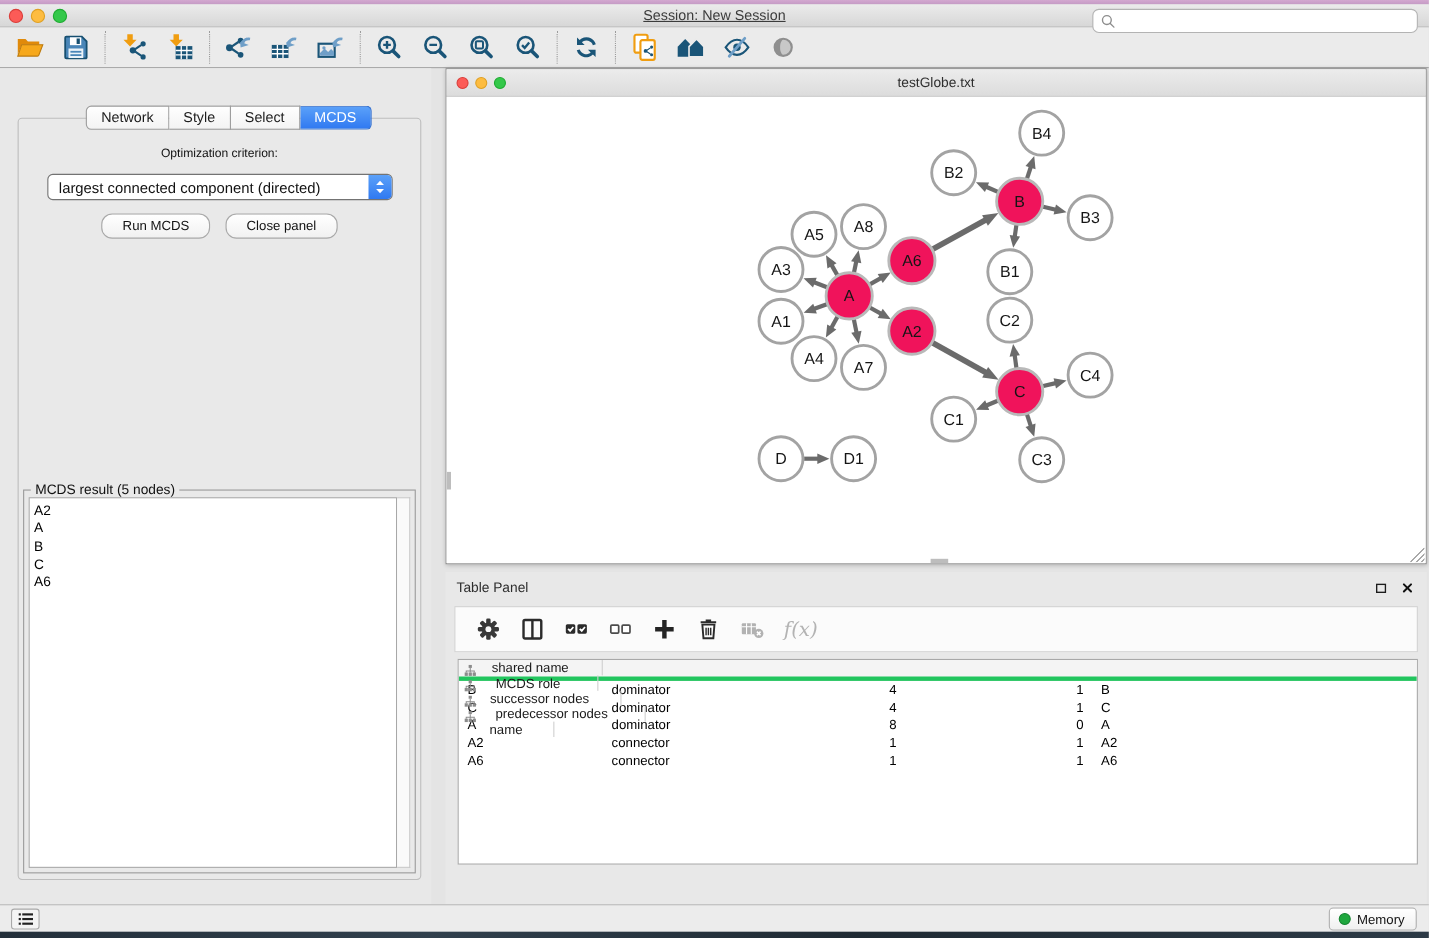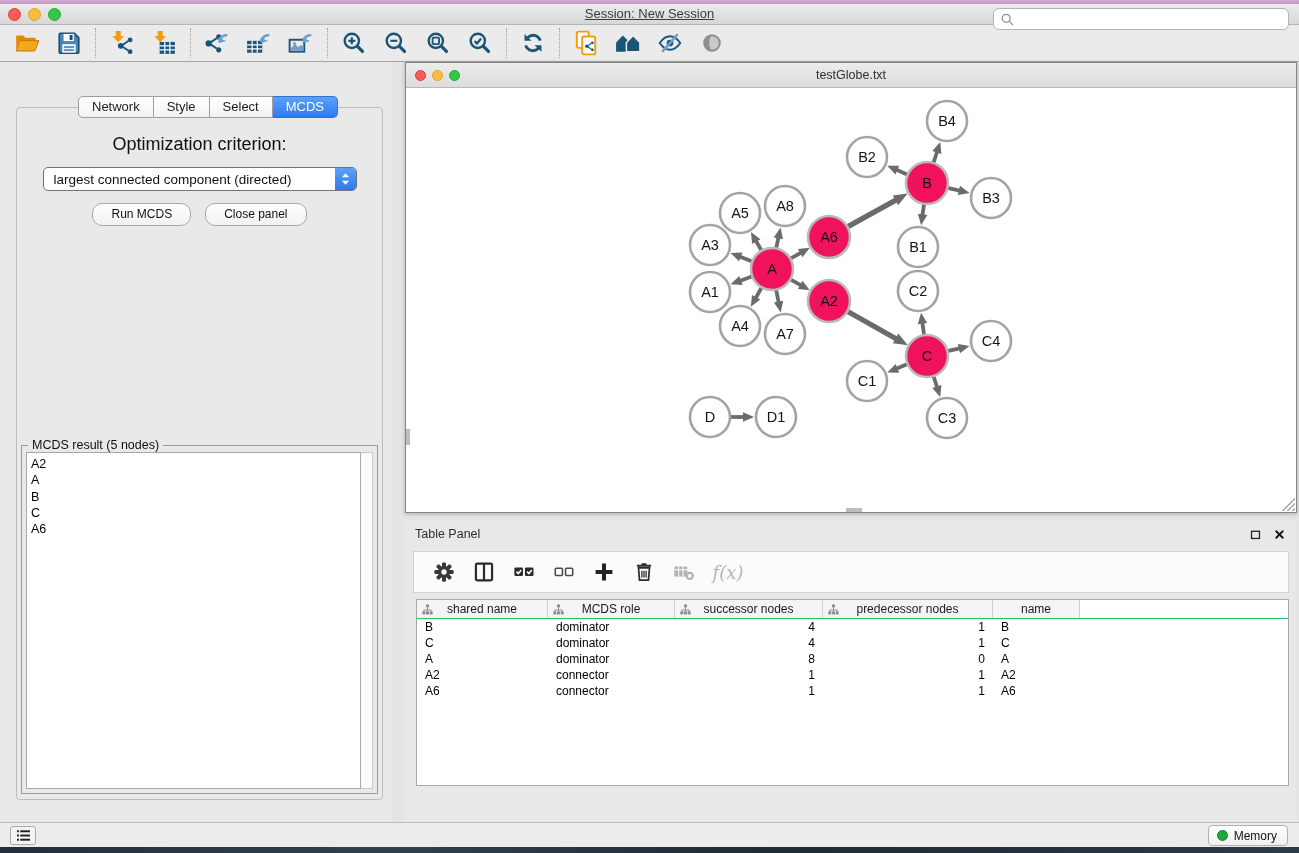--- a/index.html
+++ b/index.html
@@ -41,21 +41,21 @@
   
   .control-panel { position:absolute; left:0; top:62px; width:392px; height:760px; background:#e8e8e8; }
   .cp-tabs { position:absolute; left:78px; top:34px; display:flex; height:22px; z-index:2; }
   .cp-tab { padding:0 13px; line-height:20px; font-size:13px; color:#1d1d1d; background:linear-gradient(#ffffff,#f3f3f3);
     border:1px solid #9e9e9e; border-left:none; cursor:pointer; }
   .cp-tab:first-child { border-left:1px solid #9e9e9e; border-radius:5px 0 0 5px; }
   .cp-tab:last-child { border-radius:0 5px 5px 0; }
   .cp-tab.active { background:linear-gradient(#5ba1f9,#3079f1); color:#fff; border-color:#3470cf; }
   .cp-content { position:absolute; left:16px; right:9px; top:45px; bottom:22px;
     background:#e9e9e9; border:1px solid #bdbdbd; border-radius:4px; }
-  .opt-label { text-align:center; margin-top:26px; font-size:18px; color:#111; }
+  .opt-label { text-align:center; margin-top:26px; font-size:11px; color:#111; }
   .combo { margin:12px auto 0 auto; width:314px; height:24px; background:#fff; border:1px solid #737373;
     border-radius:5px; display:flex; align-items:center; cursor:pointer; position:relative; }
   .combo-value { font-size:13.5px; color:#111; padding-left:10px; white-space:nowrap; }
   .combo-stepper { position:absolute; right:0; top:0; width:21px; height:22px;
     background:linear-gradient(#5ba1f9,#2f79f1); border-radius:0 4px 4px 0; display:flex; align-items:center; justify-content:center; }
   .combo-stepper svg { width:13px; height:16px; }
   .btn-row { display:flex; justify-content:center; gap:14px; margin-top:12px; }
   .push-btn { height:23px; padding:0 18px; background:linear-gradient(#ffffff,#f1f1f1); border:1px solid #a9a9a9;
     border-radius:10px; font-size:12px; color:#111; line-height:21px; cursor:pointer; }
   .result-box { position:absolute; left:4px; right:4px; top:337px; bottom:5px; border:1px solid #9a9a9a; background:#e9e9e9; }
@@ -82,21 +82,21 @@
 
   
   .table-panel { position:absolute; left:405px; top:520px; width:892px; height:302px; background:#e8e8e8; }
   .tp-toolbar { position:absolute; left:8px; right:8px; top:31px; height:42px; background:#fbfbfb;
     border:1px solid #d2d2d2; display:flex; align-items:center; padding-left:12px; gap:4px; }
   .tp-btn { width:36px; height:32px; display:flex; align-items:center; justify-content:center; cursor:pointer; }
   .tp-btn svg { width:22px; height:22px; }
   .tp-btn.fx { width:44px; cursor:default; }
   .fx-label { font-family:"DejaVu Serif", serif; font-style:italic; font-size:18px; color:#b3b3b3; }
   .tp-table { position:absolute; left:11px; right:8px; top:79px; bottom:36px; background:#fff; border:1px solid #a8a8a8; overflow:hidden; }
-  .thead { display:flex; height:19px; border-bottom:1px solid #22c55e; background:#f4f4f4; }
+  .thead { display:flex; height:19px; border-bottom:4px solid #22c55e; background:#f4f4f4;flex-direction:column; }
   .th { position:relative; display:flex; align-items:center; justify-content:center; font-size:12px; color:#1a1a1a;
     border-right:1px solid #cfcfcf; height:100%; cursor:pointer; }
   .th .tree-ic { position:absolute; left:5px; top:4px; width:11px; height:11px; }
   .th.filler { border-right:none; background:#fff; cursor:default; }
   .trow { display:flex; height:16px; }
   .td { font-size:12px; color:#000; padding:1px 8px 0 8px; white-space:nowrap; overflow:hidden; }
   .td.r { text-align:right; }
 
   .tp-tabs { position:absolute; left:0; right:0; top:268px; display:flex; justify-content:center; }
   .tp-tab { height:23px; line-height:21px; padding:0 16px; font-size:13px; color:#1c1c1c;

